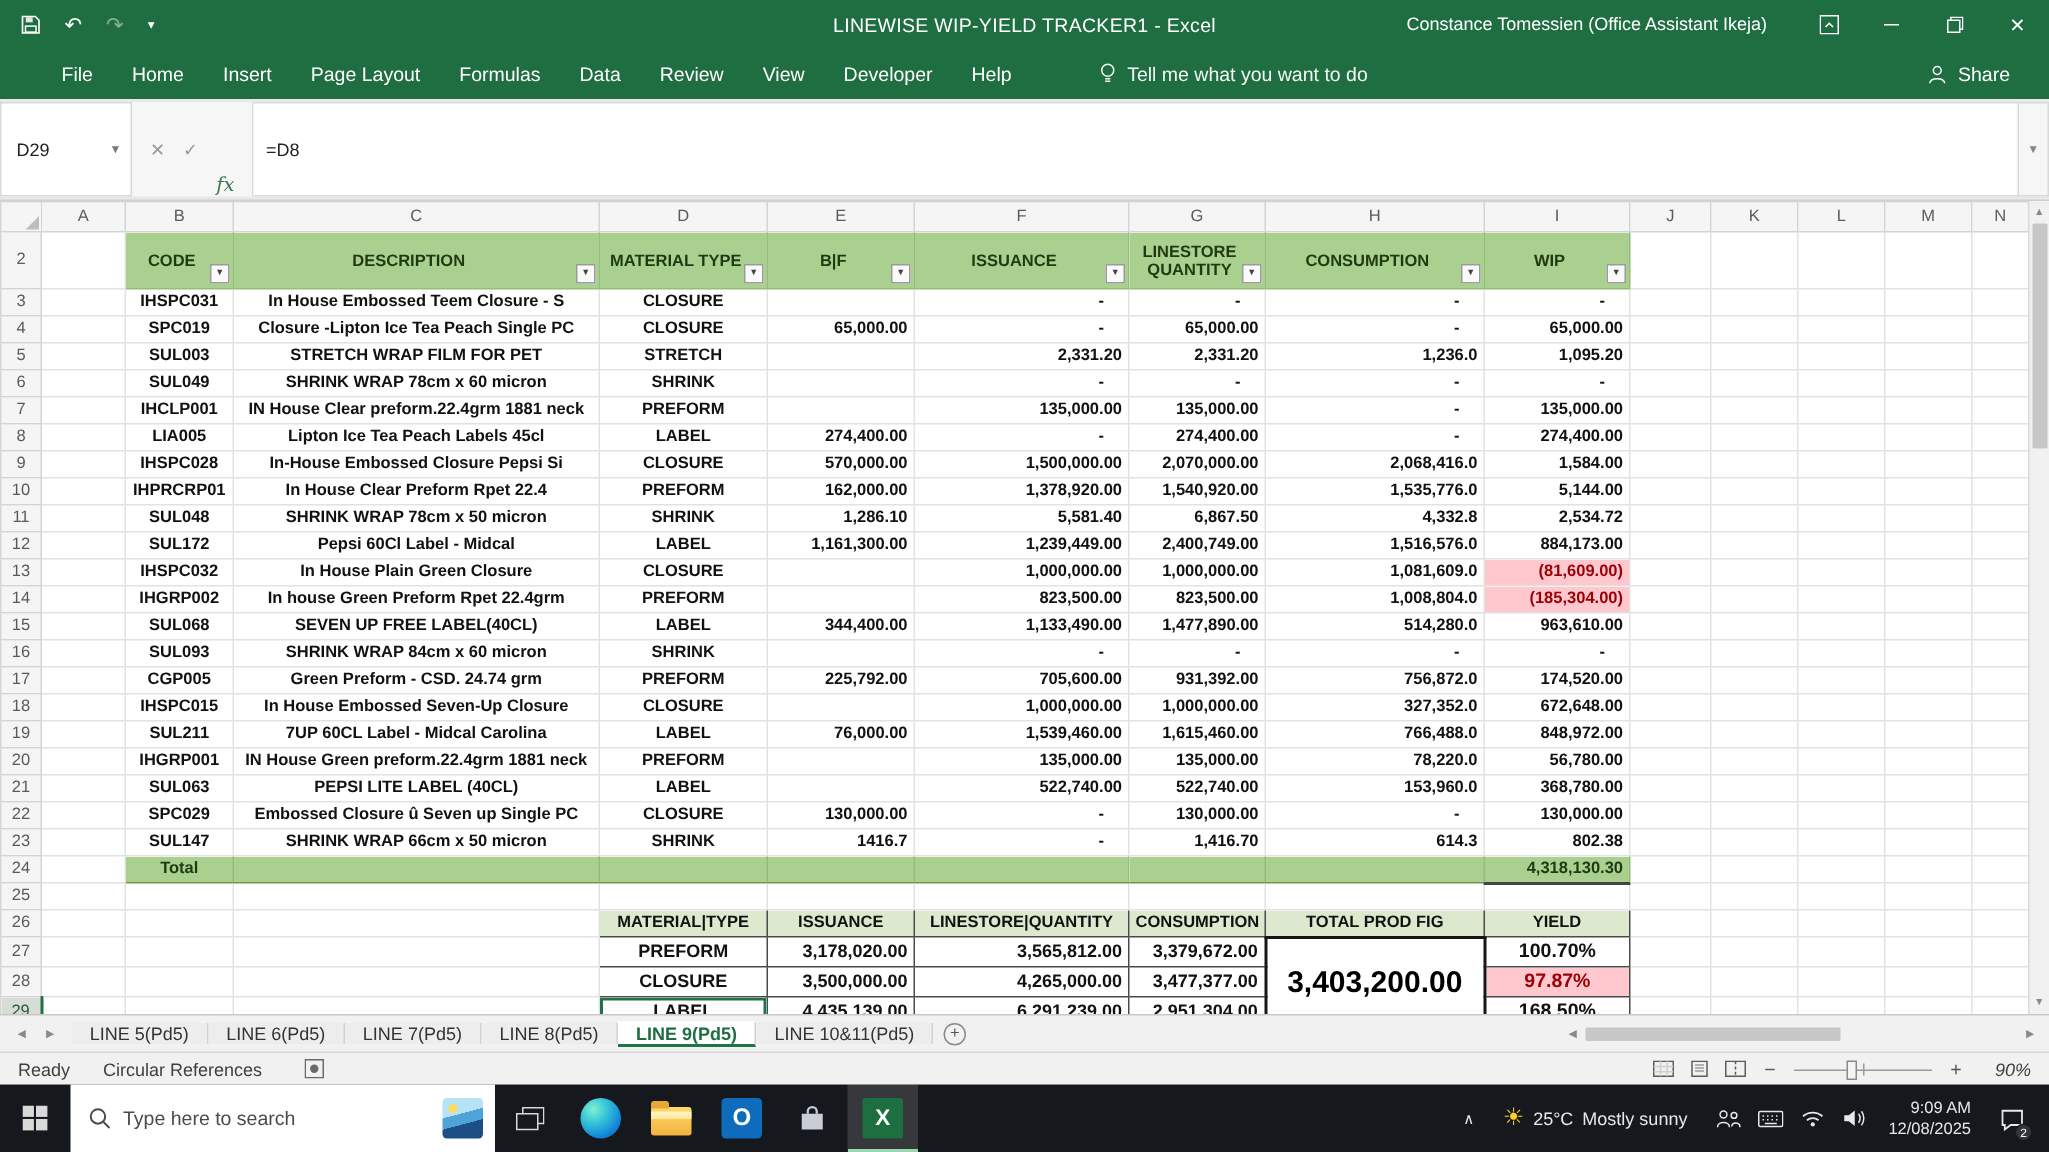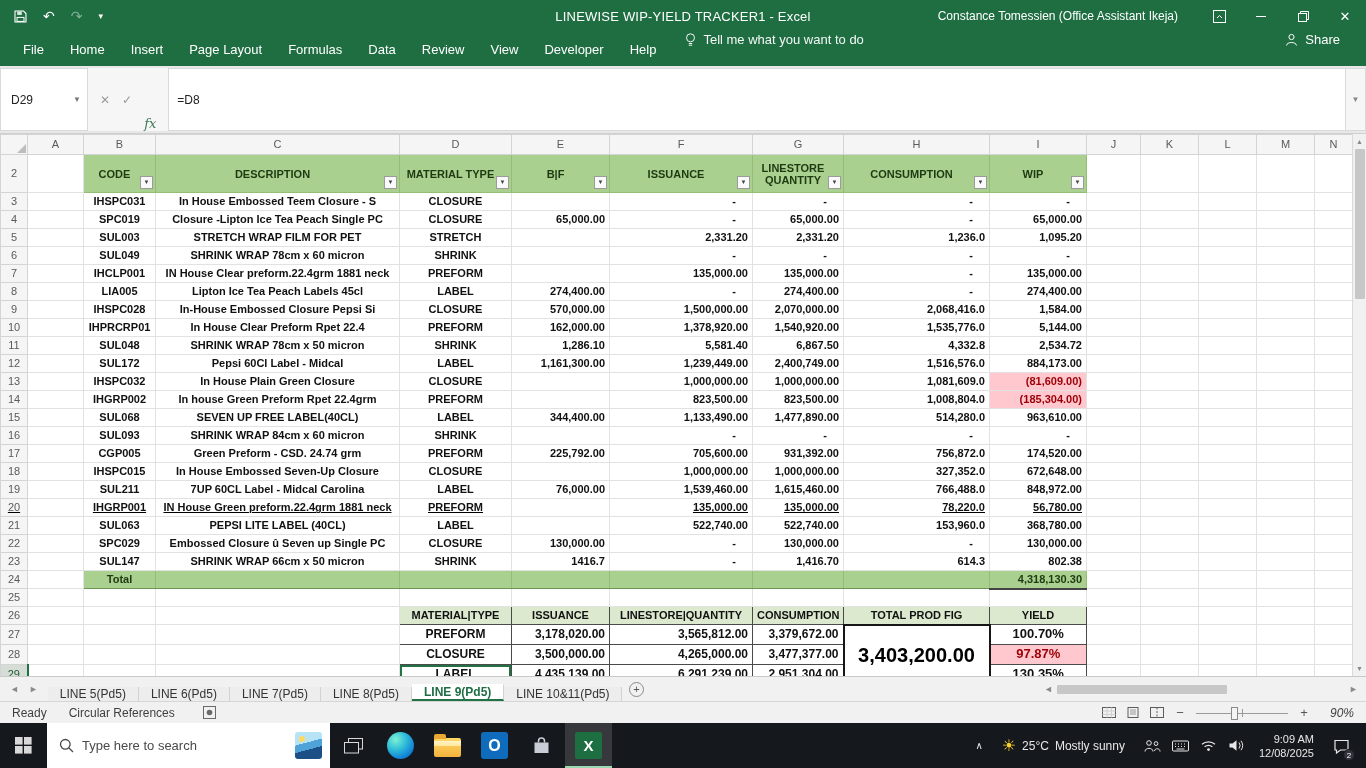--- a/index.html
+++ b/index.html
@@ -16,21 +16,21 @@
   .titlebar{flex:0 0 32px;background:var(--green);color:#fff;display:flex;align-items:center;position:relative;}
   .qat{display:flex;align-items:center;gap:16px;padding-left:14px;z-index:2;}
   .qat-btn{font-size:14px;line-height:1;display:flex;align-items:center;}
   .dim{opacity:.45;}
   .tb-title{position:absolute;left:0;right:0;text-align:center;font-size:13px;letter-spacing:.2px;}
   .tb-right{margin-left:auto;display:flex;align-items:center;height:100%;z-index:2;}
   .tb-user{font-size:12px;margin-right:20px;}
   .tb-btn{width:42px;height:100%;display:flex;align-items:center;justify-content:center;font-size:13px;}
 
   
-  .ribbon{flex:0 0 34px;background:var(--green);display:flex;align-items:flex-start;color:#fff;padding-left:10px;}
+  .ribbon{flex:0 0 34px;background:var(--green);display:flex;align-items:center;color:#fff;padding-left:28px;gap:30px;}
   .rtabs{display:flex;height:100%;}
   .rtab{padding:0 13px;font-size:13px;display:flex;align-items:center;cursor:default;}
   .tellme{display:flex;align-items:center;gap:7px;margin-left:16px;font-size:13px;opacity:.95;}
   .share{margin-left:auto;margin-right:26px;display:flex;align-items:center;gap:7px;font-size:13px;}
 
   
   .formula-bar{flex:0 0 28px;background:#E8E8E8;display:flex;align-items:stretch;border-bottom:1px solid #CFCFCF;}
   .name-box{width:88px;background:#fff;border:1px solid #D9D9D9;margin:2px 0 2px 0;display:flex;align-items:center;padding-left:10px;font-size:12px;color:#222;}
   .nb-arrow{margin-left:auto;padding-right:6px;font-size:8px;color:#777;}
   .fb-icons{display:flex;align-items:center;gap:12px;padding:0 12px;border-right:1px solid #D9D9D9;background:#F6F6F6;margin:2px 0;}
@@ -75,21 +75,21 @@
 
   
   .vscroll{width:14px;background:#F1F1F1;border-left:1px solid #DADADA;display:flex;flex-direction:column;align-items:center;}
   .vs-btn{height:15px;width:100%;color:#8a8a8a;font-size:7px;text-align:center;line-height:15px;}
   .vs-thumb{width:10px;height:150px;background:#C7C7C7;border-radius:1px;}
   .vs-fill{flex:1;}
 
   
   .sheet-bar{flex:0 0 25px;background:#F1F1F1;border-top:1px solid #C9C9C9;display:flex;align-items:stretch;font-size:12px;color:#3a3a3a;}
   .tab-nav{display:flex;align-items:center;gap:10px;padding:0 10px;color:#8a8a8a;font-size:9px;}
-  .stabs{display:flex;align-items:flex-end;}
+  .stabs{display:flex;align-items:center;}
   .stab{padding:0 12px;display:flex;align-items:center;border-right:1px solid #D2D2D2;background:#EDEDED;color:#333;}
   .stab.active{background:#fff;color:#1E6E42;font-weight:700;border-bottom:2px solid var(--sel);border-top:1px solid #fff;}
   .add-sheet{width:28px;display:flex;align-items:center;justify-content:center;}
   .add-sheet .plus{width:15px;height:15px;border:1px solid #8a8a8a;border-radius:50%;font-size:11px;line-height:13px;text-align:center;color:#555;}
   .hscroll{margin-left:auto;display:flex;align-items:center;gap:4px;padding:0 8px;width:330px;}
   .hs-btn{color:#8a8a8a;font-size:9px;}
   .hs-track{flex:1;height:11px;background:#F1F1F1;display:flex;align-items:center;}
   .hs-thumb{width:170px;height:9px;background:#C7C7C7;border-radius:1px;}
 
   
@@ -562,21 +562,21 @@
               <td class="num">1,539,460.00</td>
               <td class="num">1,615,460.00</td>
               <td class="num">766,488.0</td>
               <td class="num">848,972.00</td>
               <td></td>
               <td></td>
               <td></td>
               <td></td>
               <td></td>
             </tr>
-            <tr style="height: 18px; text-decoration: underline;">
+            <tr style="height: 18px;">
               <td class="rowhead">20</td>
               <td></td>
               <td class="c-code">IHGRP001</td>
               <td class="c-desc">IN House Green preform.22.4grm 1881 neck</td>
               <td class="c-type">PREFORM</td>
               <td class="num"></td>
               <td class="num">135,000.00</td>
               <td class="num">135,000.00</td>
               <td class="num">78,220.0</td>
               <td class="num">56,780.00</td>
@@ -723,21 +723,21 @@
             </tr>
             <tr style="height: 20px;">
               <td class="rowhead hl-row">29</td>
               <td></td>
               <td></td>
               <td></td>
               <td class="sum-type selected-cell">LABEL</td>
               <td class="sum-num">4,435,139.00</td>
               <td class="sum-num">6,291,239.00</td>
               <td class="sum-num">2,951,304.00</td>
-              <td class="yield">130.35%</td>
+              <td class="yield">168.50%</td>
               <td></td>
               <td></td>
               <td></td>
               <td></td>
               <td></td>
             </tr>
             <tr style="height: 20px;">
               <td class="rowhead">30</td>
               <td></td>
               <td></td>

